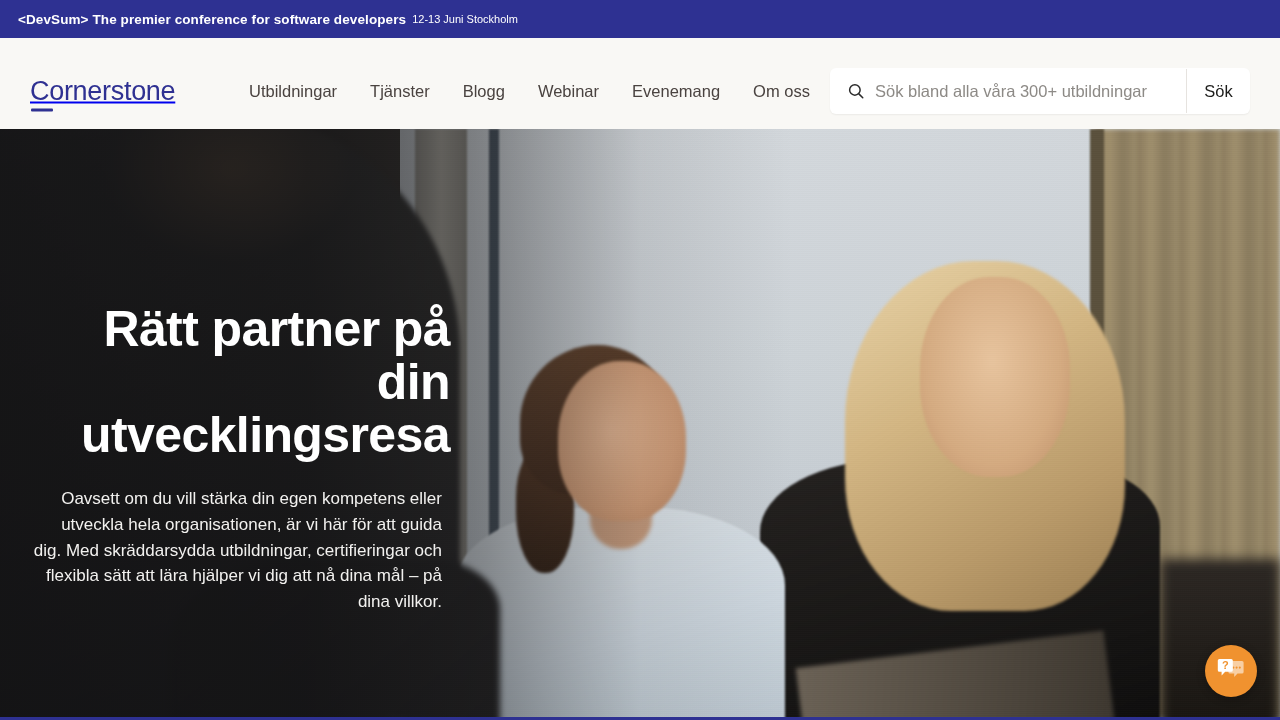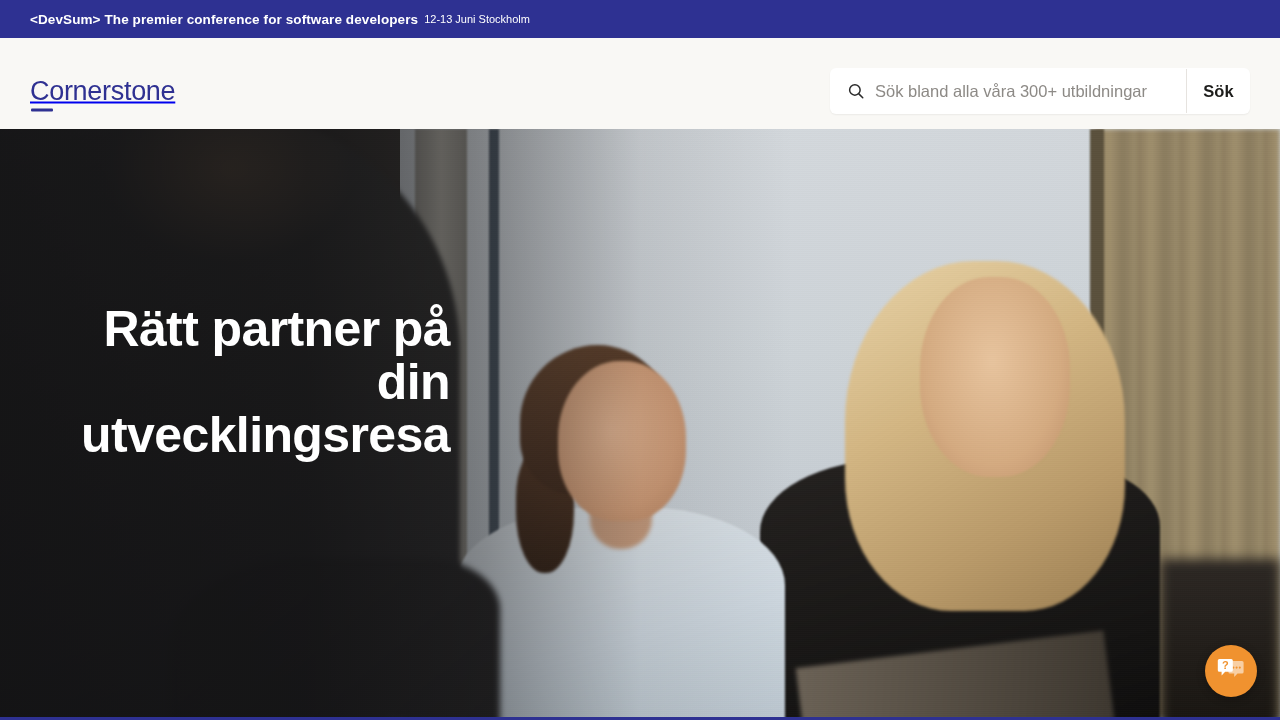--- a/index.html
+++ b/index.html
@@ -9,21 +9,21 @@
     font-family: "Liberation Sans", sans-serif;
     background: #ffffff;
   }
 
   
   .topbar {
     position: absolute; left: 0; top: 0;
     width: 1280px; height: 38px;
     background: #2e3192;
     display: flex; align-items: center;
-    padding-left: 30px;
+    padding-left: 18px;
     color: #ffffff;
     white-space: nowrap;
   }
   .topbar-strong {
     font-size: 13.5px; font-weight: bold; letter-spacing: .1px;
   }
   .topbar-light {
     font-size: 11px; font-weight: normal; margin-left: 6px;
   }
 
@@ -95,21 +95,21 @@
   .search-divider {
     width: 1px; height: 44px;
     background: #e6e3df;
     flex: 0 0 auto;
   }
   .search-btn {
     flex: 0 0 auto;
     width: 63px; height: 46px;
     border: 0; background: transparent;
     font-family: "Liberation Sans", sans-serif;
-    font-size: 16.5px; font-weight: bold;
+    font-size: 16.5px; font-weight: normal;
     color: #1d1d1b;
     cursor: pointer;
     border-radius: 0 6px 6px 0;
   }
 
   
   .hero {
     position: absolute; left: 0; top: 129px;
     width: 1280px; height: 588px;
     overflow: hidden;
@@ -308,20 +308,28 @@
   <span class="topbar-light">12-13 Juni Stockholm</span>
 </div>
 
 <header class="header">
 
   <a class="logo" href="#">
     <span class="logo-text">Cornerstone</span>
     <span class="logo-underline"></span>
   </a>
 
+  <nav class="nav">
+    <a href="#">Utbildningar</a>
+    <a href="#">Tjänster</a>
+    <a href="#">Blogg</a>
+    <a href="#">Webinar</a>
+    <a href="#">Evenemang</a>
+    <a href="#">Om oss</a>
+  </nav>
 
   <div class="searchbar">
     <svg class="search-icon" viewBox="0 0 24 24" fill="none" stroke="#2a2a2a" stroke-width="2" stroke-linecap="round">
       <circle cx="10.5" cy="10.5" r="7"></circle>
       <line x1="15.8" y1="15.8" x2="21" y2="21"></line>
     </svg>
     <input class="search-input" type="text" placeholder="Sök bland alla våra 300+ utbildningar" style="">
     <div class="search-divider"></div>
     <button class="search-btn">Sök</button>
   </div>
@@ -350,20 +358,21 @@
     <div class="ph-figL-arm"></div>
     <div class="ph-tablet"></div>
     <div class="ph-tablet2"></div>
     <div class="ph-grain"></div>
   </div>
 
   <div class="hero-scrim"></div>
 
   <div class="hero-content">
     <h1 class="hero-title">Rätt partner på din utvecklingsresa</h1>
+    <p class="hero-sub">Oavsett om du vill stärka din egen kompetens eller utveckla hela organisationen, är vi här för att guida dig. Med skräddarsydda utbildningar, certifieringar och flexibla sätt att lära hjälper vi dig att nå dina mål – på dina villkor.</p>
   </div>
 
 </section>
 
 <button class="chat-fab">
   <svg width="28" height="26" viewBox="0 0 28 26">
     <path d="M13 3 H25 A1.6 1.6 0 0 1 26.6 4.6 V14 A1.6 1.6 0 0 1 25 15.6 H20.5 L17.2 19 V15.6 H13 A1.6 1.6 0 0 1 11.4 14 V4.6 A1.6 1.6 0 0 1 13 3 Z" fill="#f8cfa4"></path>
     <circle cx="16.4" cy="9.6" r="1.05" fill="#f0922f"></circle>
     <circle cx="19.6" cy="9.6" r="1.05" fill="#f0922f"></circle>
     <circle cx="22.8" cy="9.6" r="1.05" fill="#f0922f"></circle>

